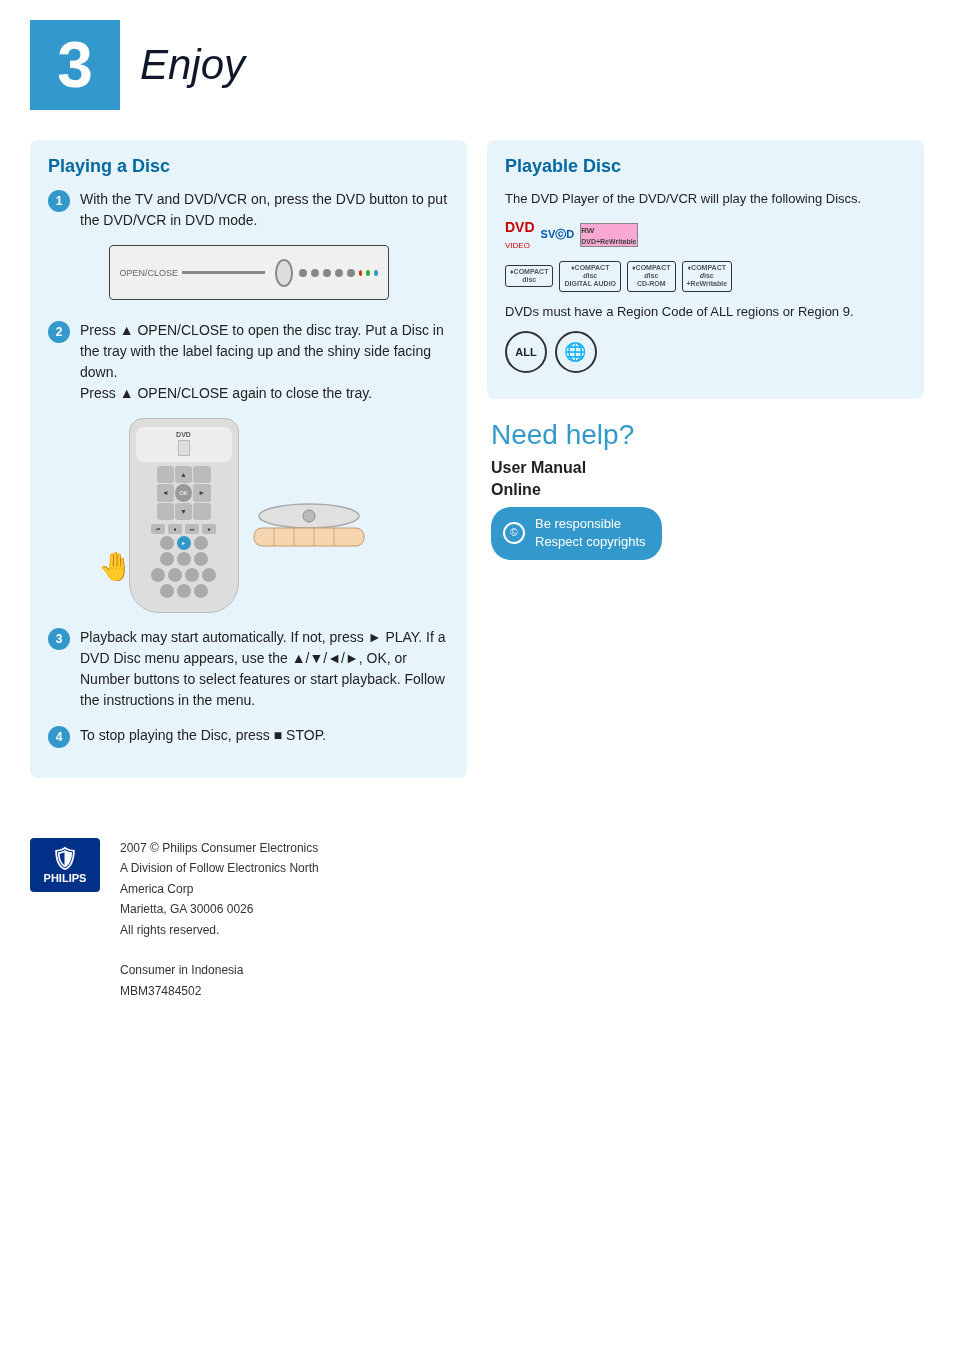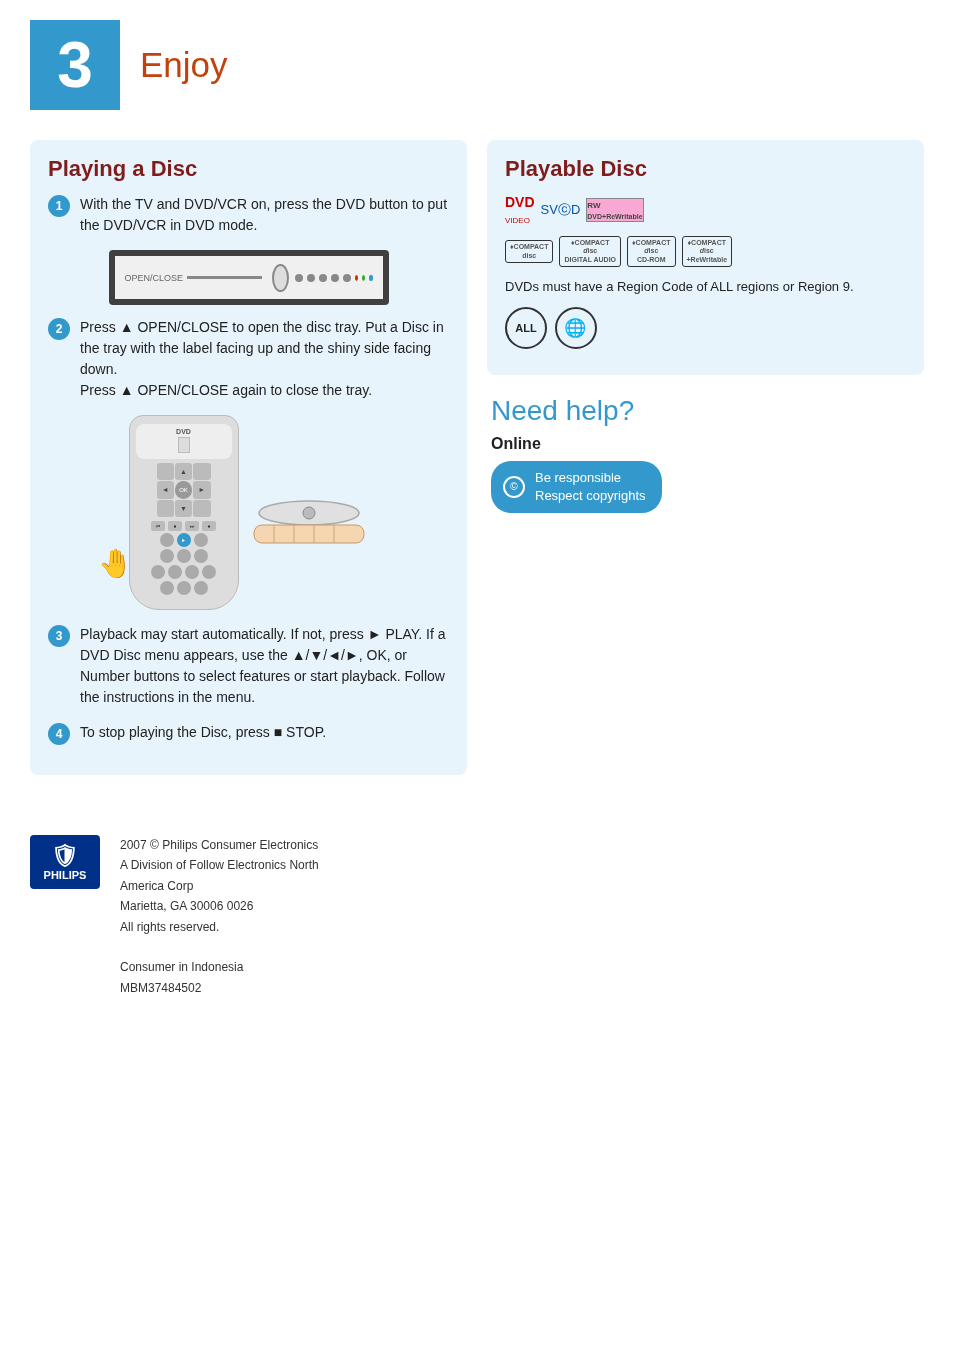--- a/index.html
+++ b/index.html
@@ -26,23 +26,24 @@
       font-weight: bold;
       width: 90px;
       height: 90px;
       display: flex;
       align-items: center;
       justify-content: center;
       margin-right: 20px;
       flex-shrink: 0;
     }
     .header-title {
-      font-size: 35px;
+      font-size: 42px;
       font-weight: 300;
-      color: #c2410c;
+      color: #0f172a;
+      font-style: italic;
     }
 
     
     .two-col {
       display: flex;
       gap: 20px;
       align-items: flex-start;
     }
     .col-left {
       flex: 1;
@@ -52,23 +53,23 @@
     }
 
     
     .section-box {
       background: #e8f4fc;
       border-radius: 8px;
       padding: 16px 18px;
       margin-bottom: 20px;
     }
     .section-title {
-      font-size: 22px;
-      font-weight: bold;
-      color: #7f1d1d;
+      font-size: 18px;
+      font-weight: bold;
+      color: #0369a1;
       margin-bottom: 12px;
     }
 
     
     .step {
       display: flex;
       gap: 10px;
       margin-bottom: 14px;
       align-items: flex-start;
     }
@@ -87,25 +88,25 @@
       margin-top: 1px;
     }
     .step-text {
       flex: 1;
       line-height: 1.5;
     }
 
     
     .dvd-device {
       background: #f0f0f0;
-      border: 6px solid #404040;
+      border: 1px solid #404040;
       border-radius: 4px;
       width: 280px;
       height: 55px;
-      margin: 10px auto 12px auto;
+      margin: 10px auto 20px auto;
       display: flex;
       align-items: center;
       padding: 0 10px;
       position: relative;
     }
     .dvd-device-slot {
       width: 140px;
       height: 3px;
       background: #888;
       margin-right: 10px;
@@ -240,22 +241,22 @@
       color: #222;
       min-width: 38px;
     }
     .disc-dvd {
       font-size: 14px;
       font-weight: 900;
       border: none;
       color: #cc0000;
     }
     .disc-svcd {
-      font-size: 13px;
-      font-weight: normal;
+      font-size: 11px;
+      font-weight: bold;
       border: none;
       color: #0055aa;
     }
     .disc-rw {
       font-size: 10px;
       font-weight: bold;
       border: 1.5px solid #888;
       background: #f9a8d4;
       color: #444;
     }
@@ -483,20 +484,21 @@
         <div class="step-num">4</div>
         <div class="step-text">To stop playing the Disc, press ■ STOP.</div>
       </div>
     </div>
   </div>
 
   <div class="col-right">
 
     <div class="section-box">
       <div class="section-title">Playable Disc</div>
+      <div style="font-size:13px;margin-bottom:10px;line-height:1.5;">The DVD Player of the DVD/VCR will play the following Discs.</div>
 
       <div class="disc-icons">
         <div class="disc-dvd">DVD<br><span style="font-size:8px;font-weight:normal;">VIDEO</span></div>
         <div class="disc-svcd">SVⓒD</div>
         <div class="disc-rw"><span style="font-size:8px;">RW</span><br><span style="font-size:7px;">DVD+ReWritable</span></div>
       </div>
       <div class="disc-icons">
         <div class="disc-icon disc-compact">♦COMPACT<br>disc</div>
         <div class="disc-icon disc-compact">♦COMPACT<br><span style="font-style:italic;">d</span>isc<br>DIGITAL AUDIO</div>
         <div class="disc-icon disc-compact">♦COMPACT<br><span style="font-style:italic;">d</span>isc<br>CD-ROM</div>
@@ -507,20 +509,21 @@
 
       <div class="region-icons">
         <div class="region-all">ALL</div>
         <div class="region-globe">🌐</div>
       </div>
     </div>
 
     <div style="padding: 0 4px;">
       <div class="need-help-title">Need help?</div>
 
+      <div class="need-help-sub">User Manual</div>
 
       <div class="need-help-sub">Online</div>
 
       <div class="responsible-box">
         <div class="responsible-icon">©</div>
         <div>
           <span>Be responsible</span><br>
           <span>Respect copyrights</span>
         </div>
       </div>

